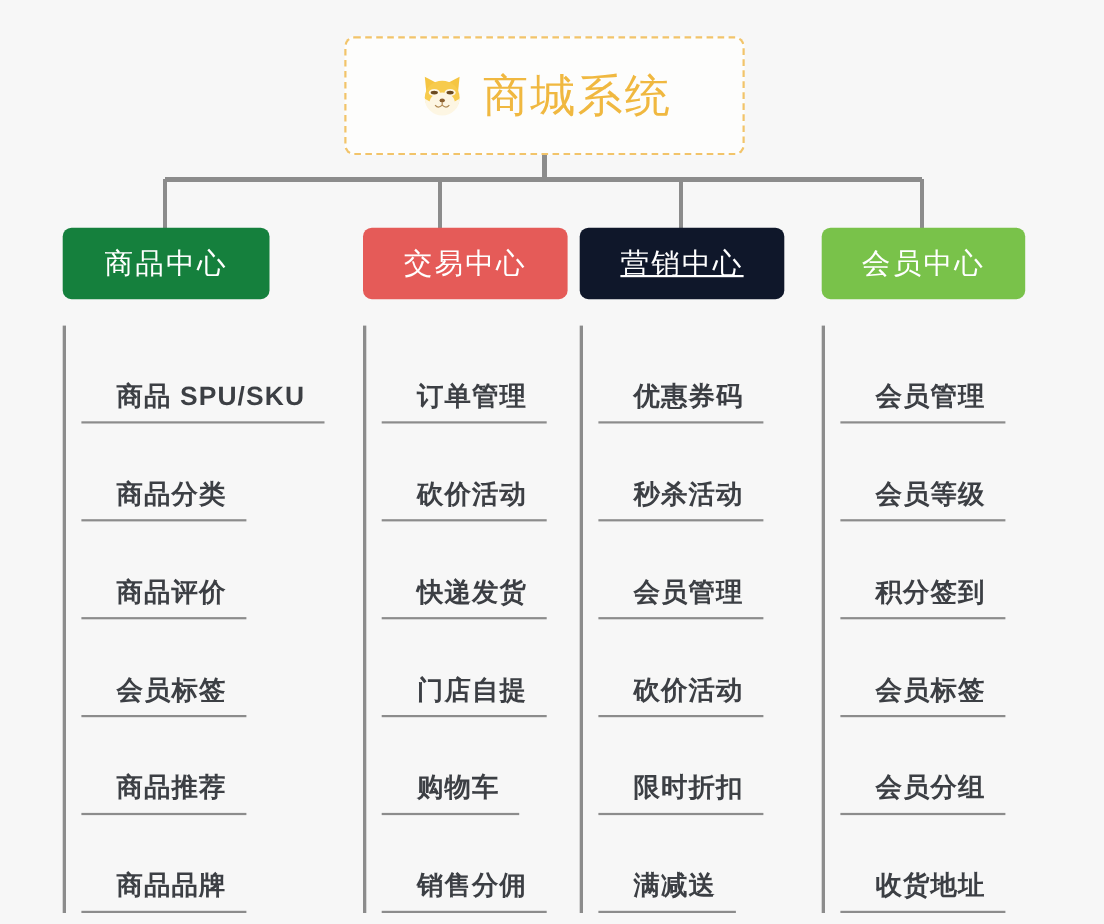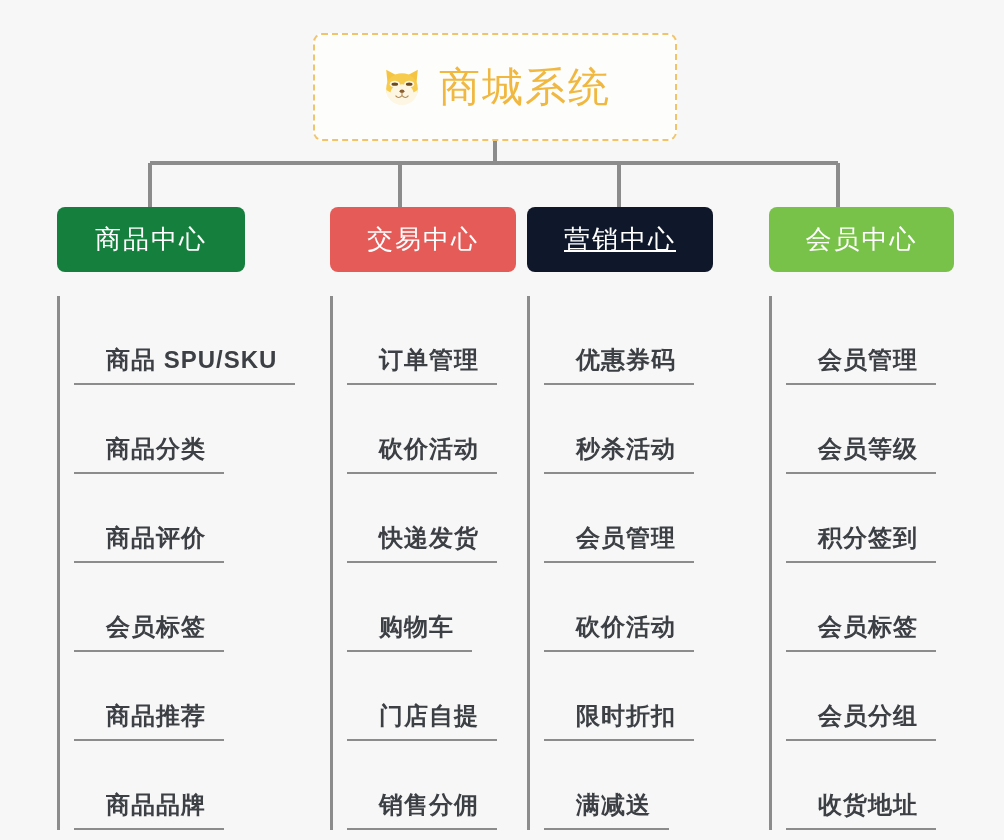--- a/index.html
+++ b/index.html
@@ -157,24 +157,24 @@
       <div class="item">
         <span class="item-label">订单管理</span>
       </div>
       <div class="item">
         <span class="item-label">砍价活动</span>
       </div>
       <div class="item">
         <span class="item-label">快递发货</span>
       </div>
       <div class="item">
+        <span class="item-label">门店自提</span>
+      </div>
+      <div class="item">
         <span class="item-label">购物车</span>
-      </div>
-      <div class="item">
-        <span class="item-label">门店自提</span>
       </div>
       <div class="item">
         <span class="item-label">销售分佣</span>
       </div>
     </div>
   </div>
 
   <div class="column" style="left:527px; width:186px;">
     <div class="cat-box" style="background: #0f172a; text-decoration: underline;">
       <span>营销中心</span>
@@ -194,21 +194,21 @@
       </div>
       <div class="item">
         <span class="item-label">限时折扣</span>
       </div>
       <div class="item">
         <span class="item-label">满减送</span>
       </div>
     </div>
   </div>
 
-  <div class="column" style="left:769px; width:185px;text-align:center;">
+  <div class="column" style="left:747px; width:185px;text-align:center;">
     <div class="cat-box" style="background: rgb(121, 194, 74);">
       <span>会员中心</span>
     </div>
     <div class="item-list">
       <div class="item">
         <span class="item-label">会员管理</span>
       </div>
       <div class="item">
         <span class="item-label">会员等级</span>
       </div>

